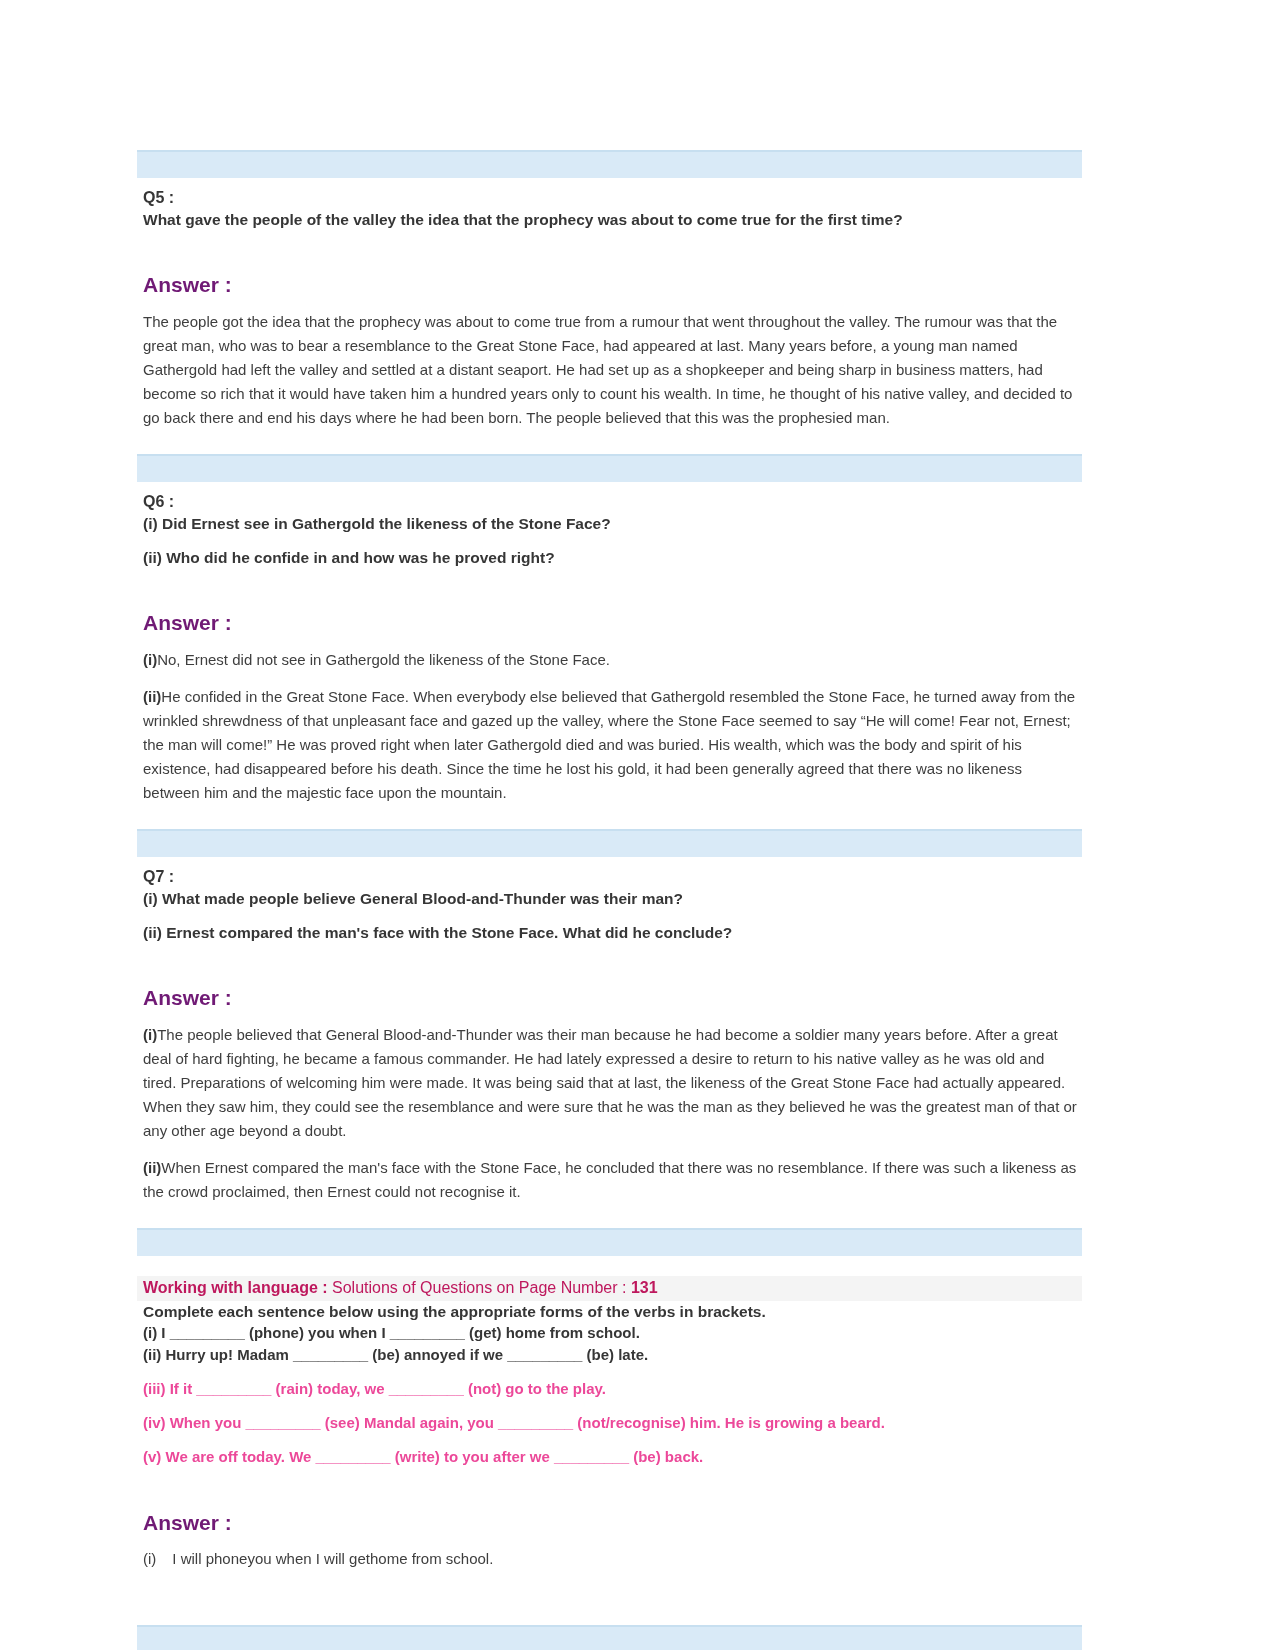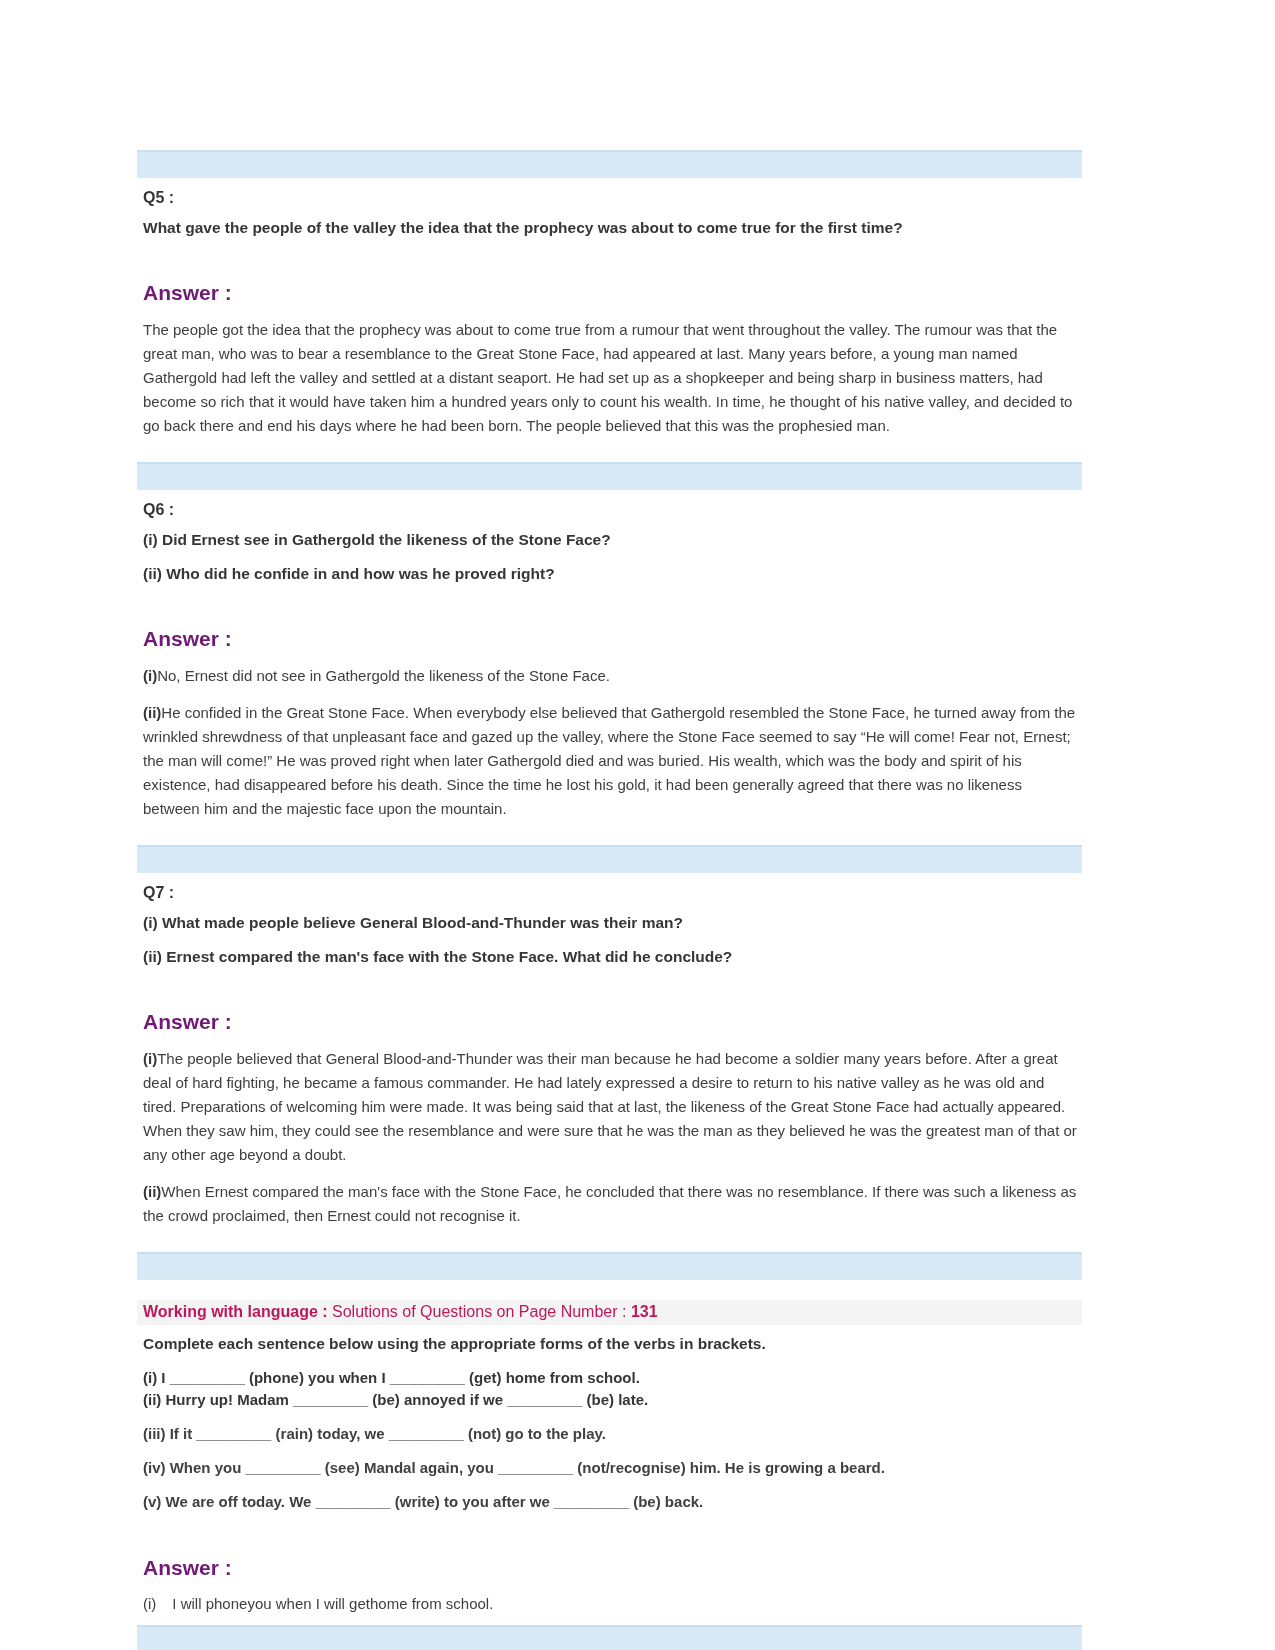--- a/index.html
+++ b/index.html
@@ -35,21 +35,21 @@
   }
   .txt{padding-left:6px;padding-right:2px;}
   .qlabel{
     margin-top:9px;
     font-size:16px;
     font-weight:bold;
     line-height:22px;
     color:#363636;
   }
   .question{
-    margin-top:8px;
+    margin-top:0;
     font-size:15.5px;
     font-weight:bold;
     line-height:21px;
     color:#363636;
   }
   .question.gap{margin-top:13px;}
   .answer-label{
     margin-top:43px;
     font-size:21px;
     font-weight:bold;
@@ -66,27 +66,26 @@
     margin-top:20px;
     background:#f4f4f4;
     font-family:Liberation Sans, sans-serif;
     font-size:16px;
     line-height:22px;
     padding:1px 6px 2px 6px;
     color:#be185d;
   }
   .work-strip .b{font-weight:bold;}
   .items{
-    margin-top:13px;
     font-size:15px;
     font-weight:bold;
     line-height:22px;
     color:#363636;
   }
-  .item{margin-top:12px;font-size:15px;font-weight:bold;line-height:22px;color:#404040;}
+  .item{margin-top:12px;font-size:15px;font-weight:bold;line-height:22px;color:#ec4899;}
   .ans-line{
     margin-top:14px;
     font-size:15px;
     line-height:20px;
     color:#3e3e3e;
   }
   .ans-line .num{display:inline-block;margin-right:16px;}
   .ans-line .u{text-underline-offset:3px;}
 </style>
 </head>

